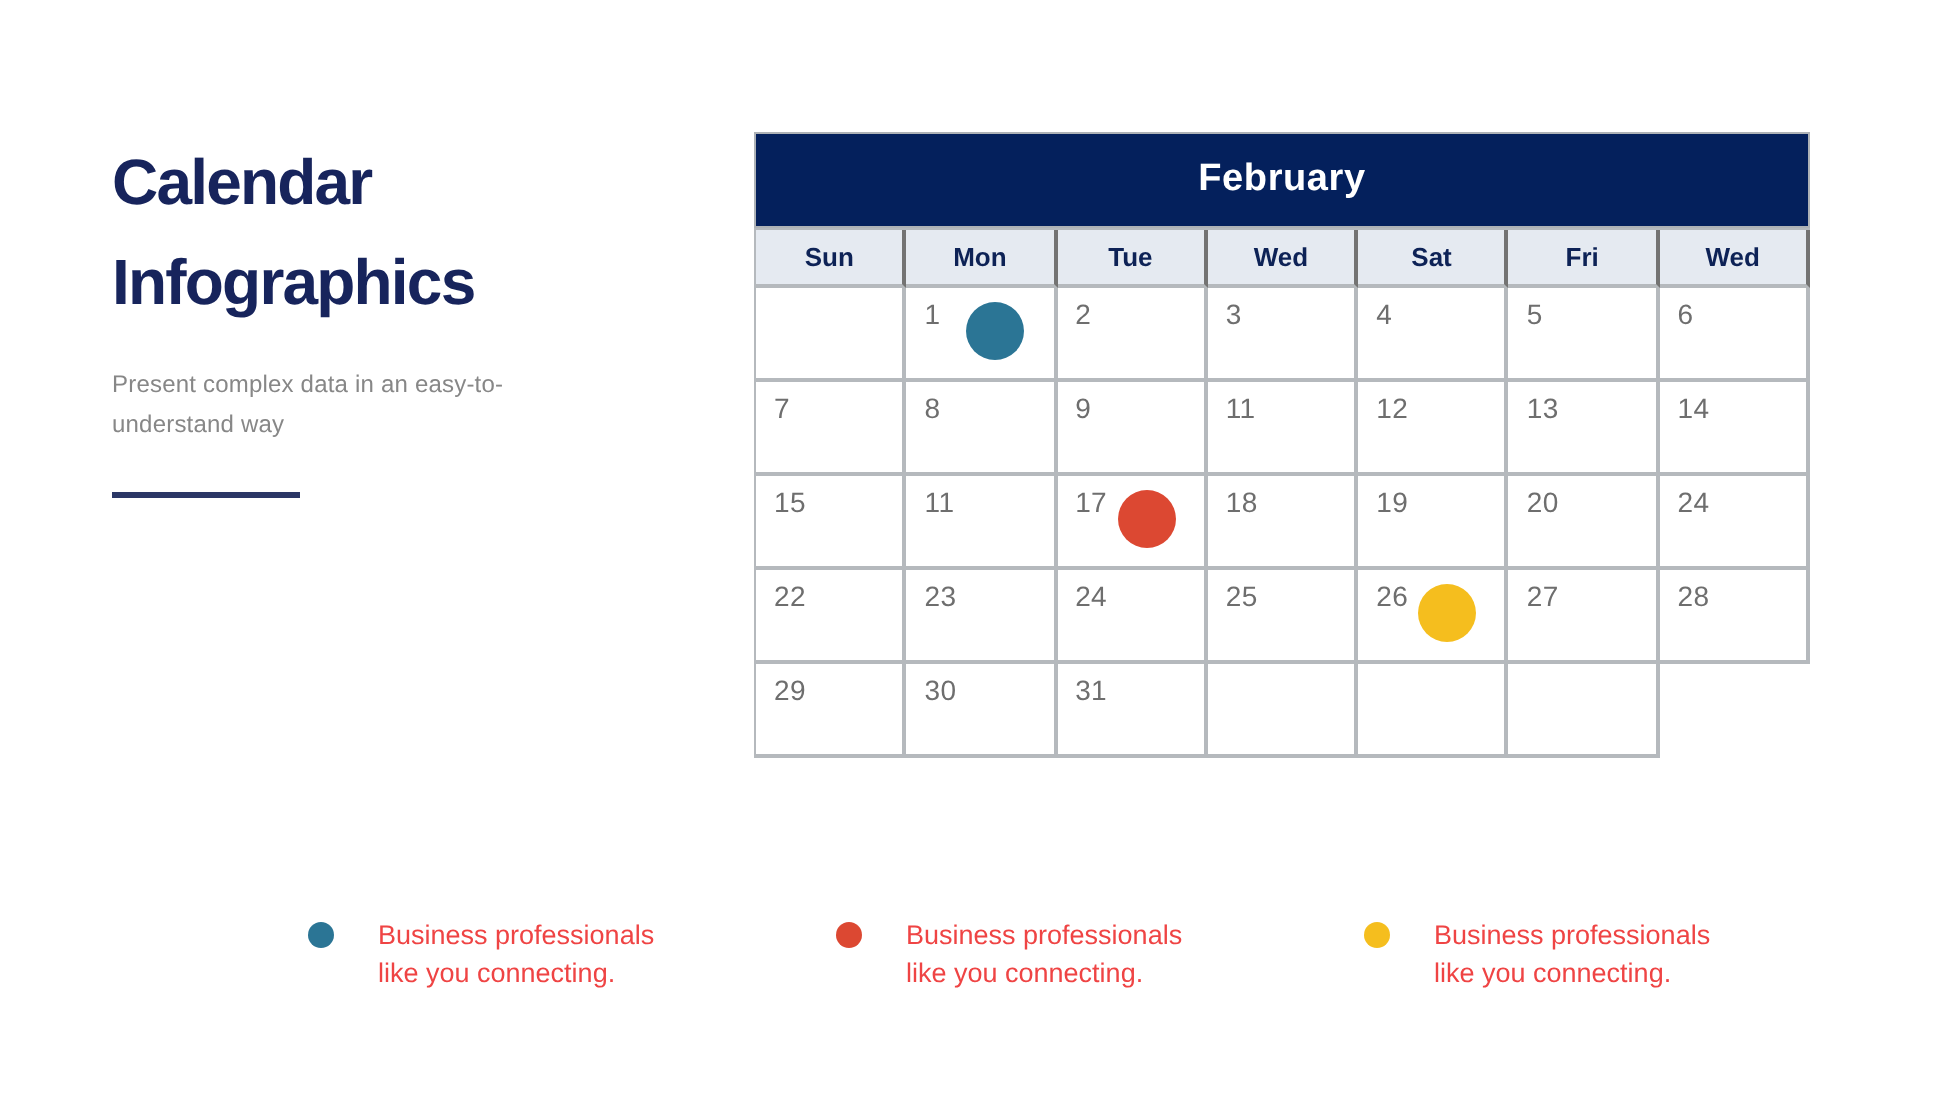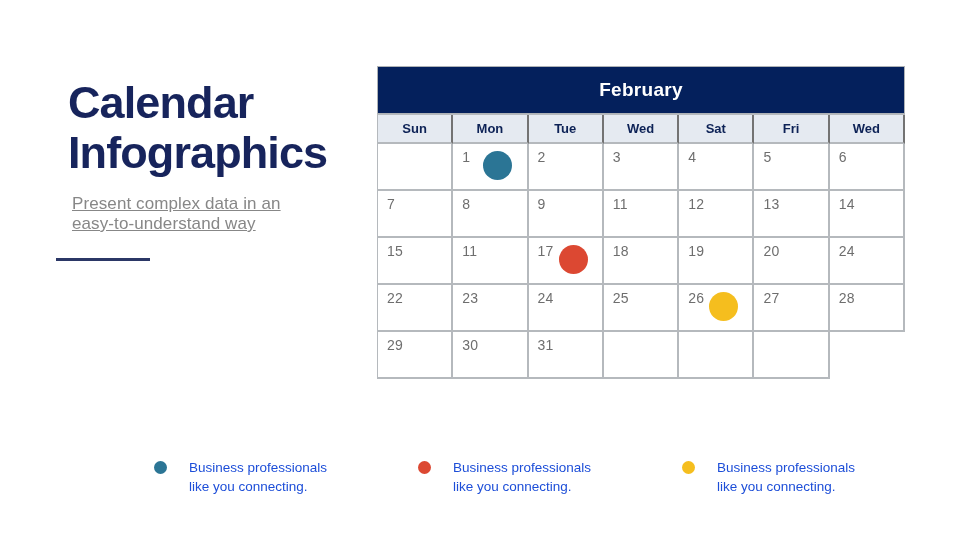--- a/index.html
+++ b/index.html
@@ -21,36 +21,35 @@
   }
 
   
   .left-col {
     position: absolute;
     left: 56px;
     top: 66px;
     width: 300px;
   }
   .title {
-    font-size: 45px;
+    font-size: 32px;
     line-height: 50px;
     font-weight: bold;
     color: #17245c;
     letter-spacing: -0.9px;
-    margin: 12px;
+    margin: 0;
     white-space: pre-line;
   }
   .subtitle {
-    margin: 16px 0 0 16px;
-    font-size: 17px;
+    margin: 16px 0 0 0;
+    font-size: 12px;
     line-height: 20px;
     color: #878787;
     letter-spacing: 0.1px;
     max-width: 252px;
-    text-decoration: underline;
   }
   .accent-rule {
     margin-top: 24px;
     width: 94px;
     height: 3px;
     background: #2b3766;
   }
 
   
   .calendar {
@@ -133,21 +132,21 @@
     width: 13px;
     height: 13px;
     border-radius: 50%;
     flex: 0 0 auto;
     margin-top: 3px;
   }
   .legend-text {
     margin-left: 22px;
     font-size: 13.5px;
     line-height: 19px;
-    color: #1d4ed8;
+    color: #ef4444;
     white-space: pre-line;
   }
 </style>
 </head>
 <body>
 
 <div id="slide">
 
   <div class="left-col">
     <h1 class="title">Calendar

